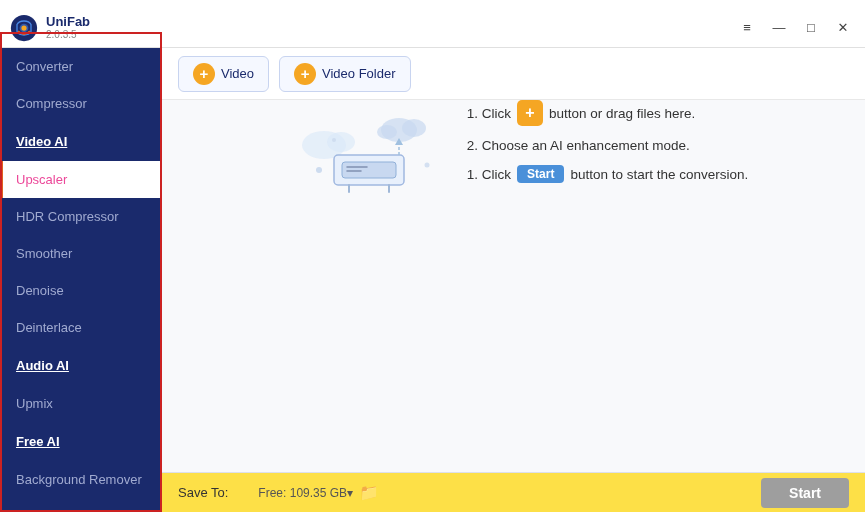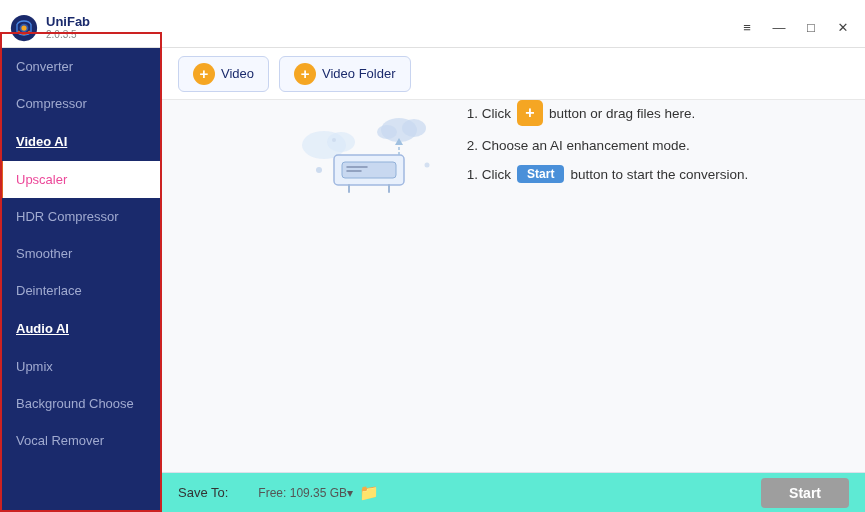--- a/index.html
+++ b/index.html
@@ -217,21 +217,21 @@
       justify-content: center;
       color: #fff;
       font-size: 16px;
       font-weight: 700;
       vertical-align: middle;
     }
 
     
     .footer {
       height: 40px;
-      background: #5eead4;
+      background: #fde047;
       border-top: 1px solid #dde0ea;
       display: flex;
       align-items: center;
       justify-content: space-between;
       padding: 0 16px;
       flex-shrink: 0;
     }
     .save-to-section {
       display: flex;
       align-items: center;
@@ -315,30 +315,36 @@
     <div class="sidebar-item active">
       <span>Upscaler</span>
     </div>
     <div class="sidebar-item">
       <span>HDR Compressor</span>
     </div>
     <div class="sidebar-item">
       <span>Smoother</span>
     </div>
     <div class="sidebar-item">
+      <span>Denoise</span>
+    </div>
+    <div class="sidebar-item">
       <span>Deinterlace</span>
     </div>
     <div class="sidebar-item section-header">
       <span>Audio AI</span>
     </div>
     <div class="sidebar-item">
       <span>Upmix</span>
     </div>
-    <div class="sidebar-item">
-      <span>Background Choose</span>
+    <div class="sidebar-item section-header">
+      <span>Free AI</span>
+    </div>
+    <div class="sidebar-item">
+      <span>Background Remover</span>
     </div>
     <div class="sidebar-item">
       <span>Vocal Remover</span>
     </div>
   </div>
 
   <div class="content-area">
 
     <div class="toolbar">
       <button class="add-btn">

